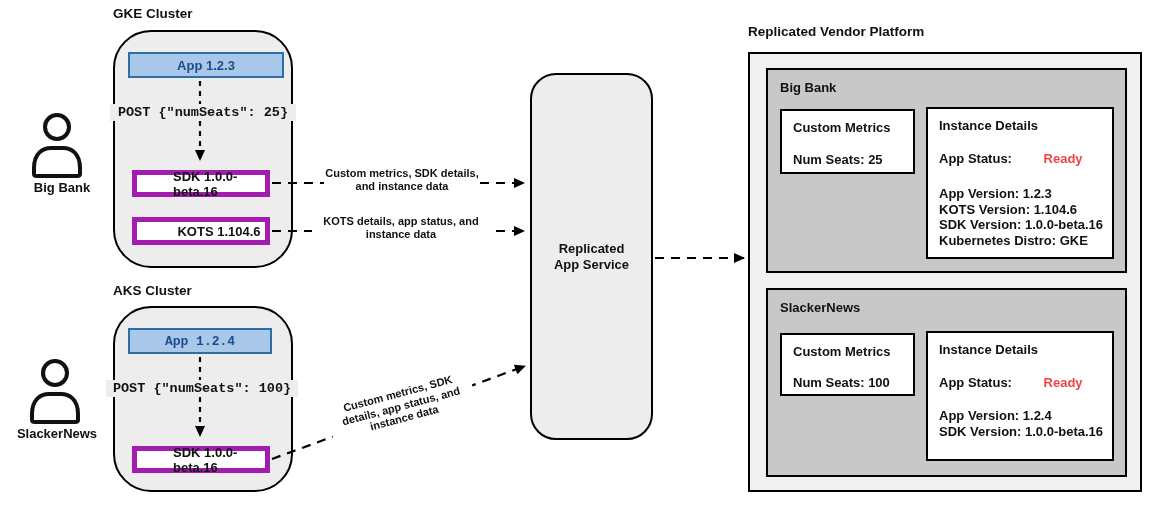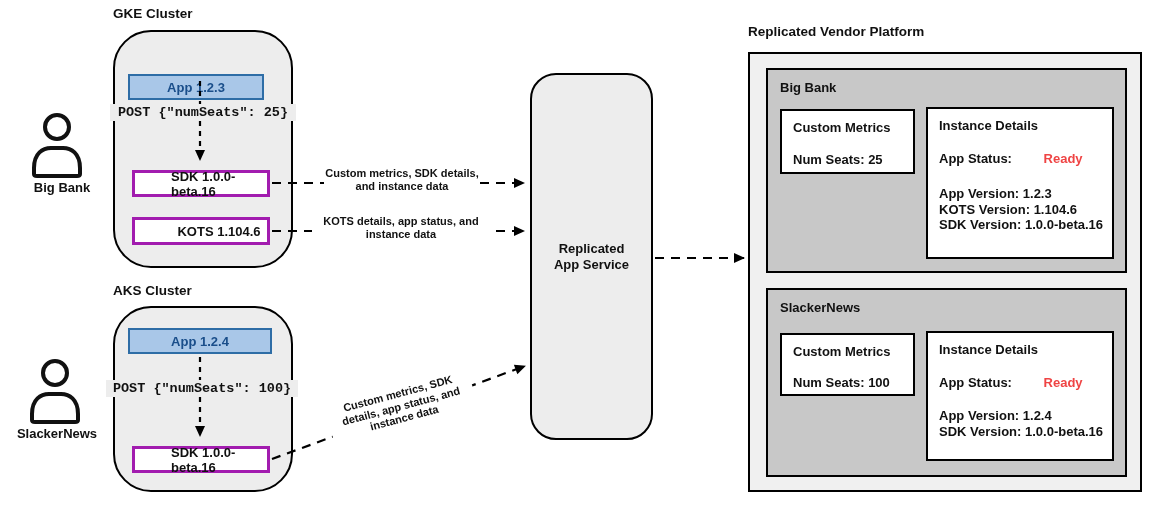--- a/index.html
+++ b/index.html
@@ -13,21 +13,21 @@
 
   
   .diagram-title { font-size: 13.5px; font-weight: bold; color: #111; }
 
   
   .cluster {
     background: #ededed; border: 2px solid #000; border-radius: 38px;
   }
   
   .wbox {
-    background: #ffffff; border: 3px solid #a21caf;
+    background: #ffffff; border: 5px solid #a21caf;
     display: flex; align-items: center; justify-content: center;
     font-size: 13px; font-weight: bold; color: #111; padding-left: 36px;
   }
   
   .appbox {
     background: #a9c7e8; border: 2px solid #2e6da6; color: #1a4e8a;
     display: flex; align-items: center; justify-content: center;
     font-size: 13px; font-weight: bold;
   }
   
@@ -80,34 +80,34 @@
 
     <path d="M272 183 H524" stroke="#000" stroke-width="2.2" stroke-dasharray="9 7" fill="none" marker-end="url(#ah)"></path>
     <path d="M272 231 H524" stroke="#000" stroke-width="2.2" stroke-dasharray="9 7" fill="none" marker-end="url(#ah)"></path>
     <path d="M272 459 L525 366" stroke="#000" stroke-width="2.2" stroke-dasharray="9 7" fill="none" marker-end="url(#ah)"></path>
 
     <path d="M655 258 H744" stroke="#000" stroke-width="2.2" stroke-dasharray="9 7" fill="none" marker-end="url(#ah)"></path>
   </svg>
 
   <div class="abs diagram-title center" style="left:113px; top:6px; width:180px;">GKE Cluster</div>
   <div class="abs cluster" style="left:113px; top:30px; width:180px; height:238px;"></div>
-  <div class="abs appbox" style="left:128px; top:52px; width:136px; height:26px;margin-top:22px;">App 1.2.3</div>
+  <div class="abs appbox" style="left:128px; top:52px; width:156px; height:26px;">App 1.2.3</div>
   <div class="abs post" style="left:110px; top:104px; width:186px;">POST {"numSeats": 25}</div>
   <div class="abs wbox" style="left:132px; top:170px; width:138px; height:27px;">SDK 1.0.0-beta.16</div>
   <div class="abs wbox" style="left:132px; top:217px; width:138px; height:28px;">KOTS 1.104.6</div>
 
   <svg class="abs" style="left:30px; top:112px;" width="54" height="66" viewBox="0 0 54 66">
     <circle cx="27" cy="15" r="12" fill="none" stroke="#111" stroke-width="4"></circle>
     <path d="M4 62 L4 56 C4 41 13 36 21 36 L33 36 C41 36 50 41 50 56 L50 62 C50 63.5 48.5 64 47 64 L7 64 C5.5 64 4 63.5 4 62 Z" fill="none" stroke="#111" stroke-width="4" stroke-linejoin="round"></path>
   </svg>
   <div class="abs actor-label" style="left:2px; top:180px; width:120px;">Big Bank</div>
 
   <div class="abs diagram-title center" style="left:113px; top:283px; width:180px;">AKS Cluster</div>
   <div class="abs cluster" style="left:113px; top:306px; width:180px; height:186px;"></div>
-  <div class="abs appbox" style="left:128px; top:328px; width:144px; height:26px;">App 1.2.4</div>
+  <div class="abs appbox" style="left:128px; top:328px; width:144px; height:26px;font-family:Liberation Mono, monospace;">App 1.2.4</div>
   <div class="abs post" style="left:106px; top:380px; width:192px;">POST {"numSeats": 100}</div>
   <div class="abs wbox" style="left:132px; top:446px; width:138px; height:27px;">SDK 1.0.0-beta.16</div>
 
   <svg class="abs" style="left:28px; top:358px;" width="54" height="66" viewBox="0 0 54 66">
     <circle cx="27" cy="15" r="12" fill="none" stroke="#111" stroke-width="4"></circle>
     <path d="M4 62 L4 56 C4 41 13 36 21 36 L33 36 C41 36 50 41 50 56 L50 62 C50 63.5 48.5 64 47 64 L7 64 C5.5 64 4 63.5 4 62 Z" fill="none" stroke="#111" stroke-width="4" stroke-linejoin="round"></path>
   </svg>
   <div class="abs actor-label" style="left:-3px; top:426px; width:120px;">SlackerNews</div>
 
   <div class="abs arrow-label" style="left:324px; top:166px; width:156px;">Custom metrics, SDK details, and instance data</div>
@@ -127,20 +127,21 @@
         <div class="t" style="top:9px;">Custom Metrics</div>
         <div class="t" style="top:41px;">Num Seats: 25</div>
       </div>
       <div class="subbox" style="left:158px; top:37px; width:188px; height:152px;">
         <div class="t" style="top:9px;">Instance Details</div>
         <div class="t" style="top:42px; white-space:nowrap;"><span>App Status:</span>&nbsp;<span class="status-ready">Ready</span></div>
         <div class="details-lines" style="top:77px;">
           <div>App Version: 1.2.3</div>
           <div>KOTS Version: 1.104.6</div>
           <div>SDK Version: 1.0.0-beta.16</div>
+          <div>Kubernetes Distro: GKE</div>
         </div>
       </div>
     </div>
 
     <div class="panel" style="left:16px; top:234px; width:361px; height:189px;">
       <div class="panel-name">SlackerNews</div>
       <div class="subbox" style="left:12px; top:43px; width:135px; height:63px;">
         <div class="t" style="top:9px;">Custom Metrics</div>
         <div class="t" style="top:40px;">Num Seats: 100</div>
       </div>

